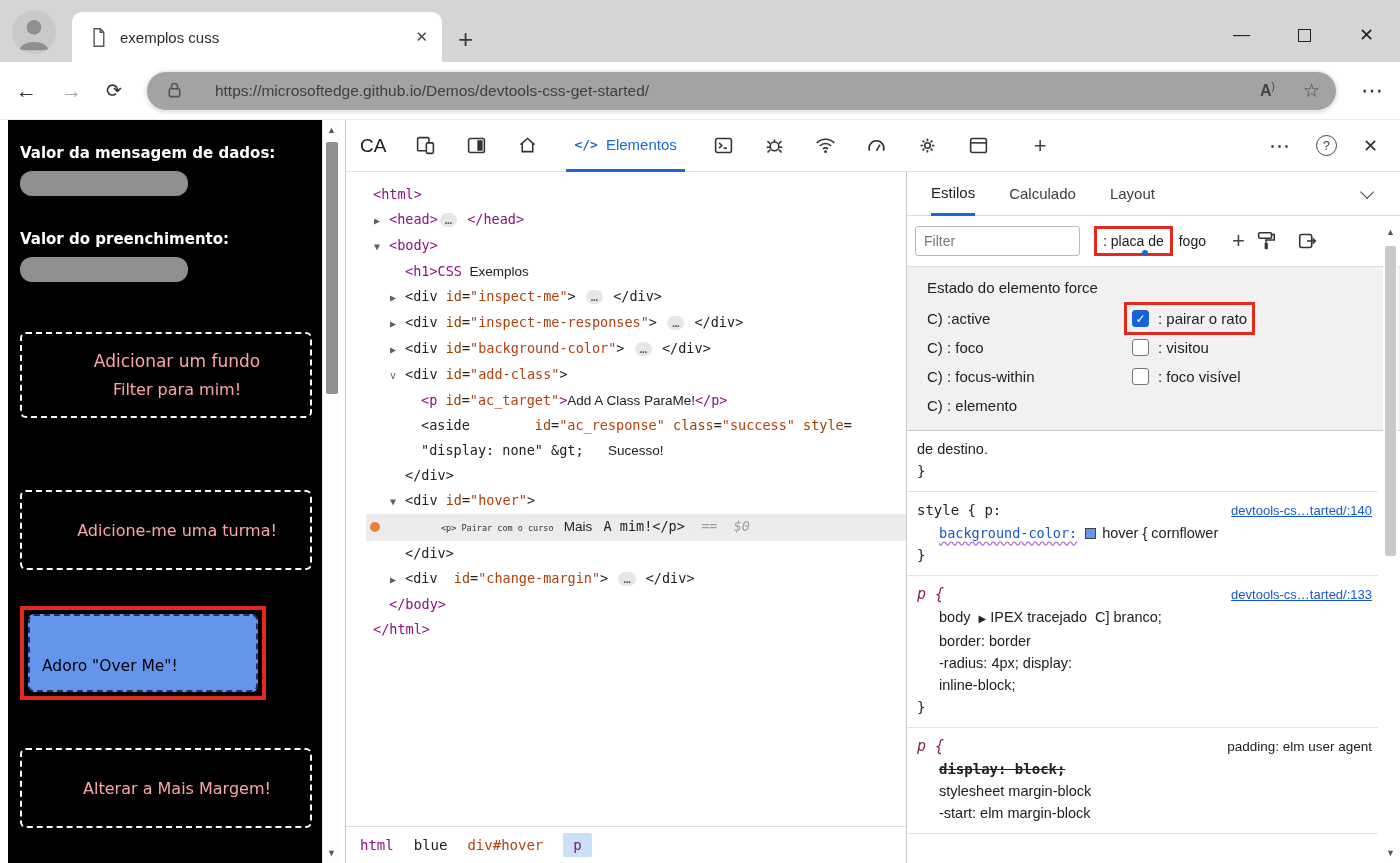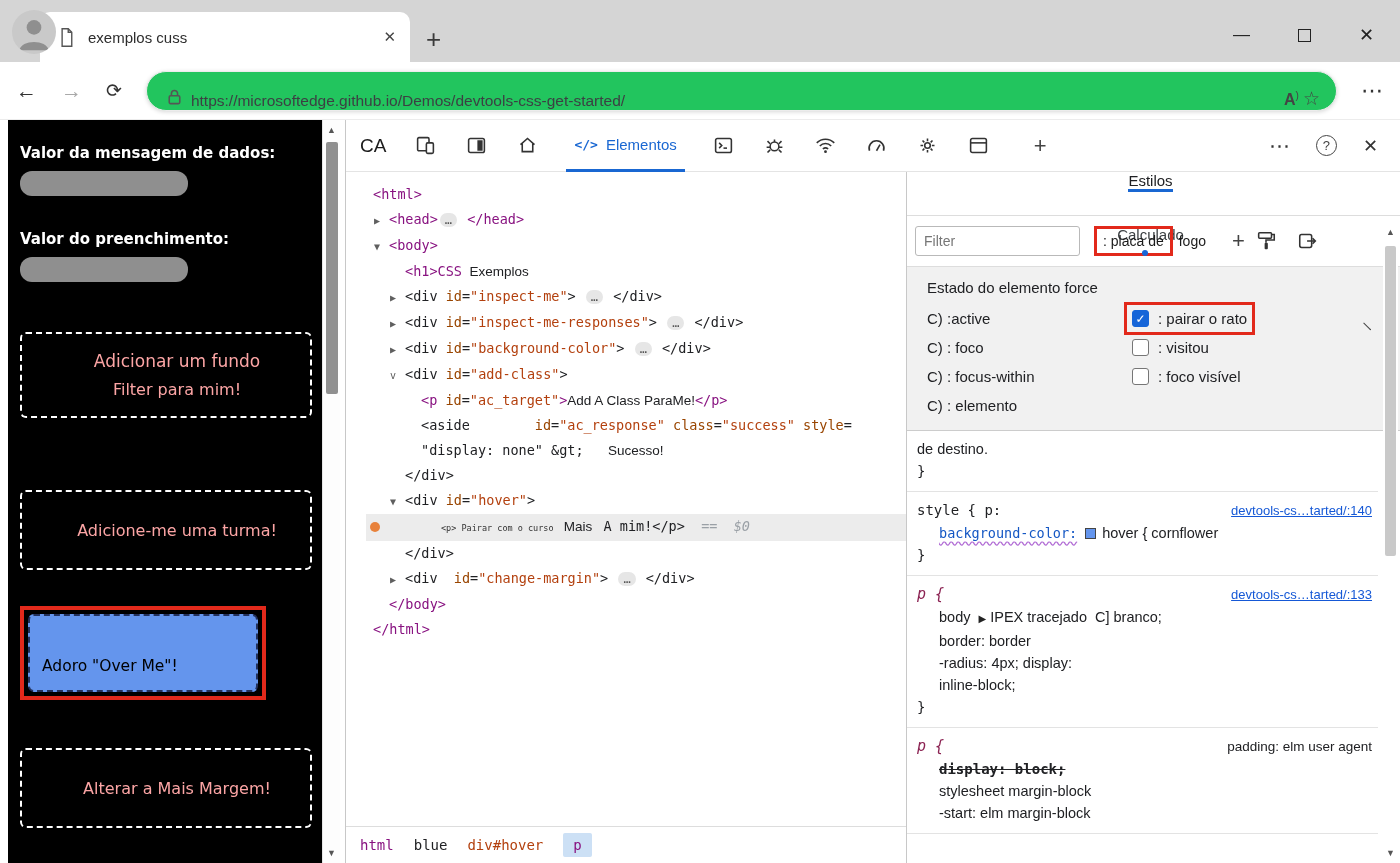--- a/index.html
+++ b/index.html
@@ -2,35 +2,35 @@
 <html style="--annotation: #e2291b; --cornflower: #6495ed; --accent-blue: #1967d2; --checkbox-blue: #1665d8; --page-input-gray: #8f8f8f;"><head>
 <meta charset="utf-8">
 <style>
   * { margin:0; padding:0; box-sizing:border-box; }
   html,body { width:1400px; height:863px; overflow:hidden; font-family:"Liberation Sans", sans-serif; background:#fff; }
   .window { width:1400px; height:863px; display:flex; flex-direction:column; }
 
   
   .titlebar { height:62px; background:#d5d5d5; display:flex; align-items:flex-end; position:relative; }
   .avatar { position:absolute; left:12px; top:10px; width:44px; height:44px; border-radius:50%; background:#c9c9c9; overflow:hidden; }
-  .tab { margin-left:40px; width:370px; height:50px; background:#fff; border-radius:10px 10px 0 0; display:flex; align-items:center; padding:0 14px; gap:10px; }
+  .tab { margin-left:72px; width:370px; height:50px; background:#fff; border-radius:10px 10px 0 0; display:flex; align-items:center; padding:0 14px; gap:10px; }
   .tab-title { flex:1; font-size:15px; color:#2d2d2d; white-space:nowrap; overflow:hidden; }
   .tab-close { font-size:15px; color:#444; cursor:default; }
   .newtab { font-size:26px; color:#3a3a3a; margin:0 0 10px 16px; line-height:1; }
   .wincontrols { margin-left:auto; display:flex; align-items:center; gap:48px; padding:0 26px 16px 0; }
   .win-min { font-size:17px; color:#222; }
   .win-max { width:13px; height:13px; border:1.6px solid #222; display:inline-block; }
   .win-close { font-size:18px; color:#222; }
 
   
   .navbar { height:58px; background:#fff; display:flex; align-items:center; padding:0 16px; gap:24px; border-bottom:1px solid #ececec; }
   .nav-arrow { font-size:21px; color:#333; }
   .nav-arrow.disabled { color:#a9a9a9; }
   .nav-refresh { font-size:19px; color:#333; }
-  .urlpill { flex:1; height:40px; border-radius:20px; background:#22c55e; border:1px solid #ececec; box-shadow:0 1px 4px rgba(0,0,0,.16); display:flex; align-items:flex-end; padding:0 16px; gap:4px; }
+  .urlpill { flex:1; height:40px; border-radius:20px; background:#a3a3a3; border:1px solid #ececec; box-shadow:0 1px 4px rgba(0,0,0,.16); display:flex; align-items:center; padding:0 16px; gap:28px; }
   .url-text { flex:1; font-size:15.5px; color:#3c4043; white-space:nowrap; overflow:hidden; }
   .read-aloud { font-size:16px; color:#444; font-weight:600; }
   .read-aloud sup { font-size:10px; font-weight:400; }
   .star { font-size:19px; color:#444; }
   .nav-more { font-size:22px; color:#333; letter-spacing:1px; }
 
   
   .content { flex:1; display:flex; overflow:hidden; }
 
   
@@ -89,21 +89,21 @@
   .k-ell { background:#e6e6e6; border-radius:8px; padding:0 5px; color:#555; margin:0 2px; font-size:12px; }
 
   .crumbs { height:37px; border-top:1px solid #ddd; display:flex; align-items:center; padding-left:14px; gap:20px; font-family:"DejaVu Sans Mono", monospace; font-size:14px; }
   .crumb.c-tag { color:#881280; }
   .crumb.c-plain { color:#202124; }
   .crumb.c-attr { color:#b3400e; }
   .crumb.c-selected { color:#881280; background:#cce0f5; padding:4px 10px; border-radius:2px; }
 
   
   .styles-pane { flex:1; display:flex; flex-direction:column; border-left:1px solid #c8c8c8; position:relative; overflow:hidden; }
-  .sp-tabs { height:44px; display:flex; align-items:center; gap:34px; padding:0 30px 0 24px; border-bottom:1px solid #ddd;flex-direction:column; }
+  .sp-tabs { height:44px; display:flex; align-items:center; gap:34px; padding:0 30px 0 24px; border-bottom:1px solid #ddd; }
   .sp-tab { font-size:15px; color:#3c4043; height:44px; display:flex; align-items:center; }
   .sp-tab.active { color:#202124; border-bottom:3px solid var(--accent-blue); }
   .chev { margin-left:auto; width:10px; height:10px; border-right:1.8px solid #444; border-bottom:1.8px solid #444; transform:rotate(45deg) translateY(-3px); }
   .sp-toolbar { height:50px; display:flex; align-items:center; padding:0 20px 0 8px; gap:10px; }
   .filter-input { width:165px; height:30px; border:1px solid #b9b9b9; border-radius:3px; font-size:14px; padding:0 8px; color:#333; outline:none; }
   .filter-input::placeholder { color:#767676; }
   .hov-btn { border:3px solid var(--annotation); padding:4px 6px; font-size:14px; color:#1a1a1a; position:relative; margin-left:4px; white-space:nowrap; }
   .hov-dot { position:absolute; bottom:-3px; left:62%; width:6px; height:6px; border-radius:50%; background:var(--checkbox-blue); }
   .hov-suffix { font-size:14px; color:#1a1a1a; margin-left:-4px; }
   .sp-plus { font-size:22px; color:#444; margin-left:16px; line-height:1; }

